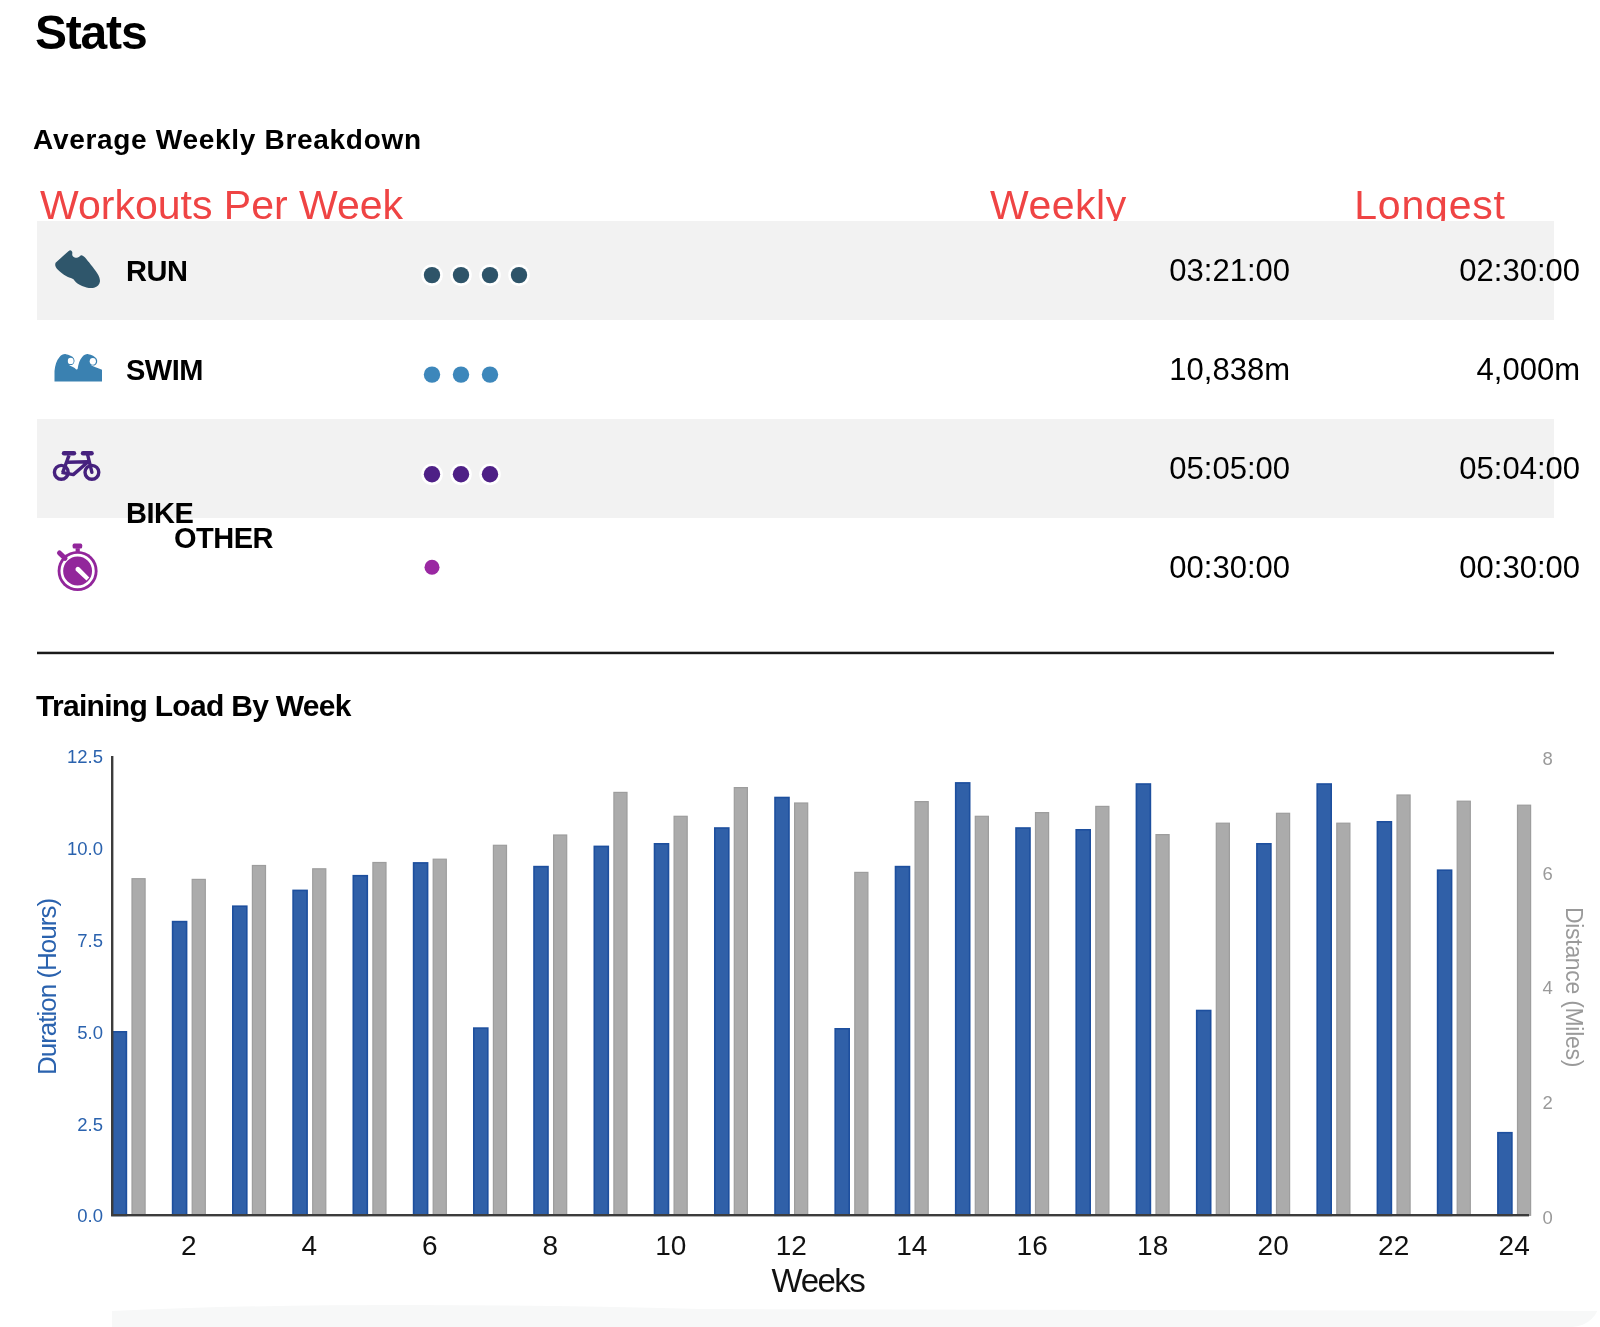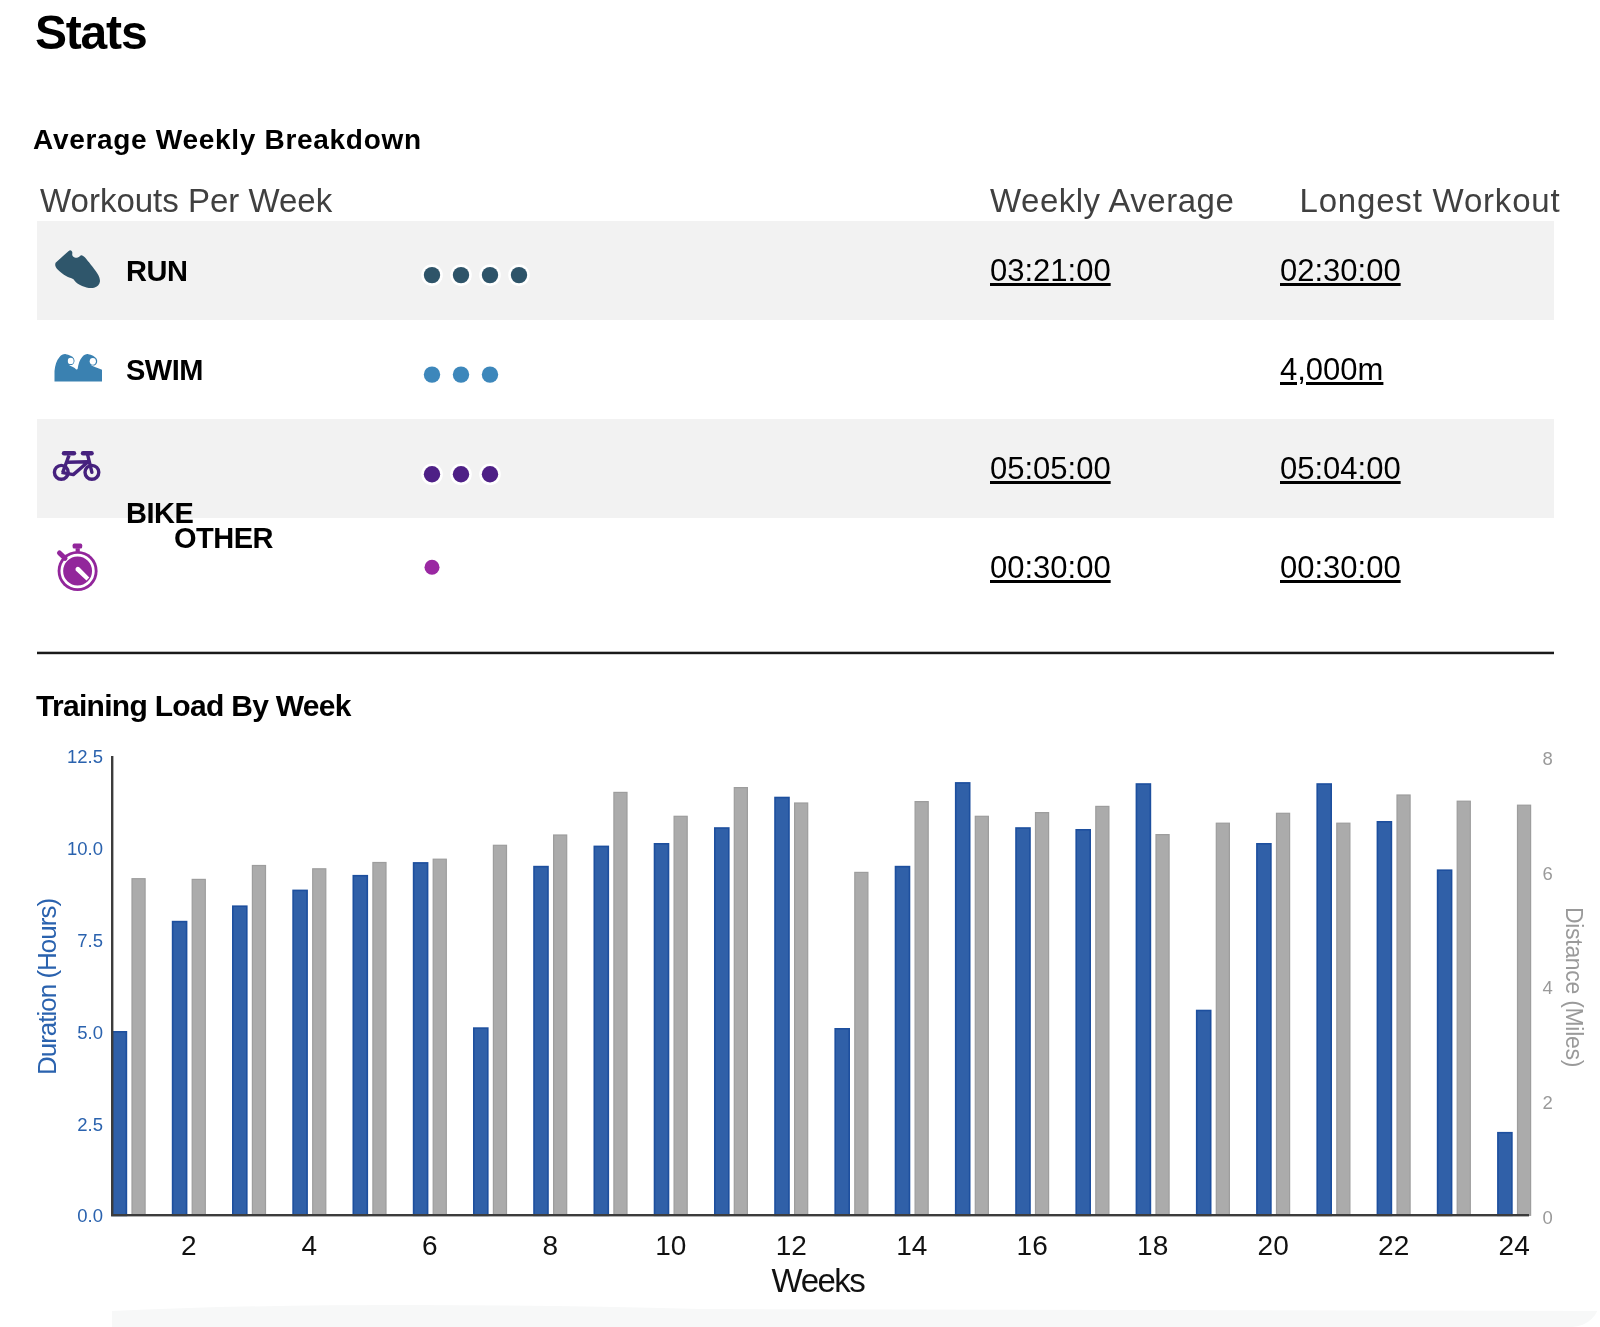--- a/index.html
+++ b/index.html
@@ -1,22 +1,22 @@
 <!DOCTYPE html>
 <html><head><meta charset="utf-8">
 <style>
 * { margin:0; padding:0; box-sizing:border-box; }
 html,body { width:1600px; height:1327px; background:#fff; font-family:"Liberation Sans", sans-serif; }
 #page { position:relative; width:1600px; height:1327px; overflow:hidden;border-radius:28px; }
 .abs { position:absolute; }
 .row { position:absolute; left:37px; width:1517px; height:99px; }
 .gray { background:#f2f2f2; }
 .sport { position:absolute; left:126px; font-weight:bold; font-size:29px; letter-spacing:-0.5px; color:#000; }
-.num { position:absolute; font-size:31px; color:#000; width:300px; text-align:left;text-decoration:underline; }
-.hdr { position:absolute; font-size:33px; color:#404040; }
+.num { position:absolute; font-size:31px; color:#000; width:300px; text-align:right; }
+.hdr { position:absolute; font-size:41px; color:#ef4444; }
 </style></head>
 <body>
 <div id="page">
   <div class="abs" style="left:35px; top:5px; font-size:48px; font-weight:bold; letter-spacing:-1.2px; color:#000;">Stats</div>
   <div class="abs" style="left:33px; top:124px; font-size:28px; font-weight:bold; letter-spacing:0.7px; color:#000;">Average Weekly Breakdown</div>
 
   <div class="hdr" style="left:40px; top:182px;">Workouts Per Week</div>
   <div class="hdr" style="left:990px; top:182px; width:300px; text-align:left; letter-spacing:0.5px;">Weekly Average</div>
   <div class="hdr" style="left:1280px; top:182px; width:300px; text-align:center; letter-spacing:0.8px;">Longest Workout</div>
 
@@ -25,20 +25,21 @@
   <div class="row gray" style="top:419px;"></div>
   <div class="row" style="top:518px;"></div>
 
   <div class="sport" style="top:254.5px;text-align:right;">RUN</div>
   <div class="sport" style="top:353.5px;">SWIM</div>
   <div class="sport" style="top:452.5px;margin-top:44px;">BIKE</div>
   <div class="sport" style="top:522px;margin-left:48px;">OTHER</div>
 
   <div class="num" style="left:990px; top:253px;">03:21:00</div>
   <div class="num" style="left:1280px; top:253px;">02:30:00</div>
+  <div class="num" style="left:990px; top:352px;">10,838m</div>
   <div class="num" style="left:1280px; top:352px;">4,000m</div>
   <div class="num" style="left:990px; top:451px;">05:05:00</div>
   <div class="num" style="left:1280px; top:451px;">05:04:00</div>
   <div class="num" style="left:990px; top:550px;">00:30:00</div>
   <div class="num" style="left:1280px; top:550px;">00:30:00</div>
 
   <svg class="abs" style="left:0; top:0;" width="1600" height="700" viewBox="0 0 1600 700">
 
     <path d="M 55.6,262.7 L 68.7,250.9 Q 70.3,249.9 71.4,250.8 Q 72.6,251.9 72.3,253.4 C 71.9,255.6 72.9,257.1 74.7,257.6 C 76.6,258.1 78.5,257.6 79.7,256.3 Q 80.8,255.1 82.2,255.4 Q 83.6,255.8 84.8,257.2 C 88.1,261.2 93.6,267.6 97.2,273.2 C 99.3,276.5 100.2,279.4 99.9,281.7 C 99.5,284.6 97.4,286.8 94.1,287.7 C 90.6,288.6 86.1,287.8 82.1,286 C 78.6,284.4 75.8,282.7 74.4,280.4 C 73.6,279.4 72.5,278.5 70.9,278.1 C 66.4,276.9 61.2,273.1 57.9,269.8 C 56.1,268 55.3,266.2 55.2,264.9 Q 55.2,263.6 55.6,262.7 Z" fill="#2f566b"></path>
 

